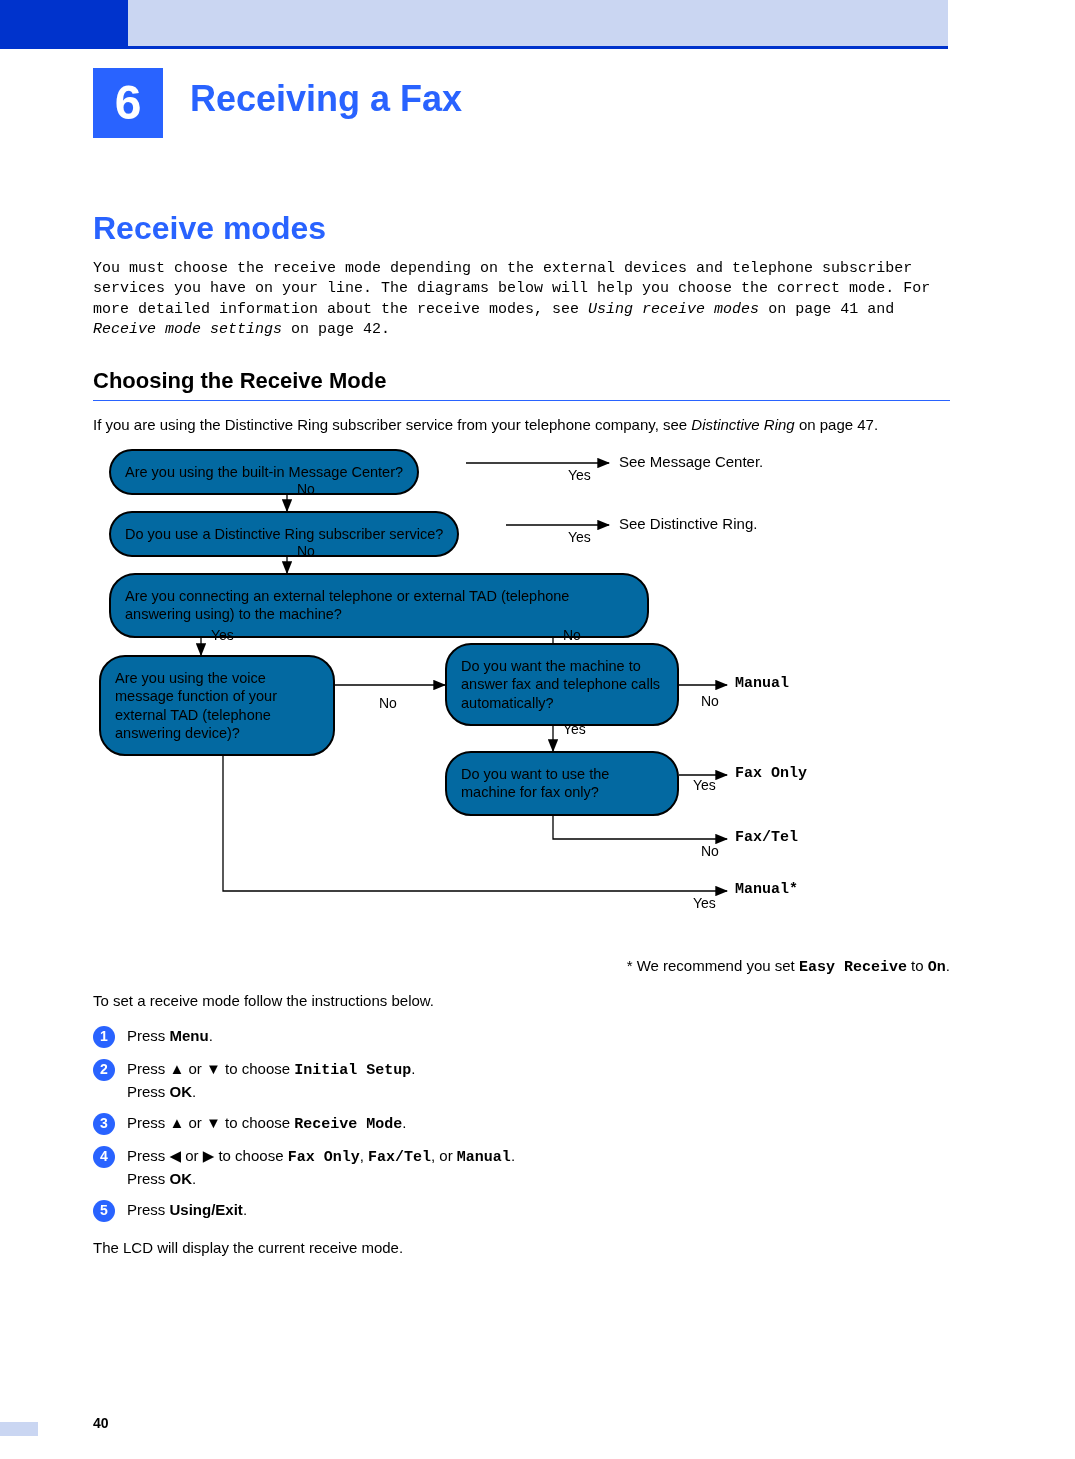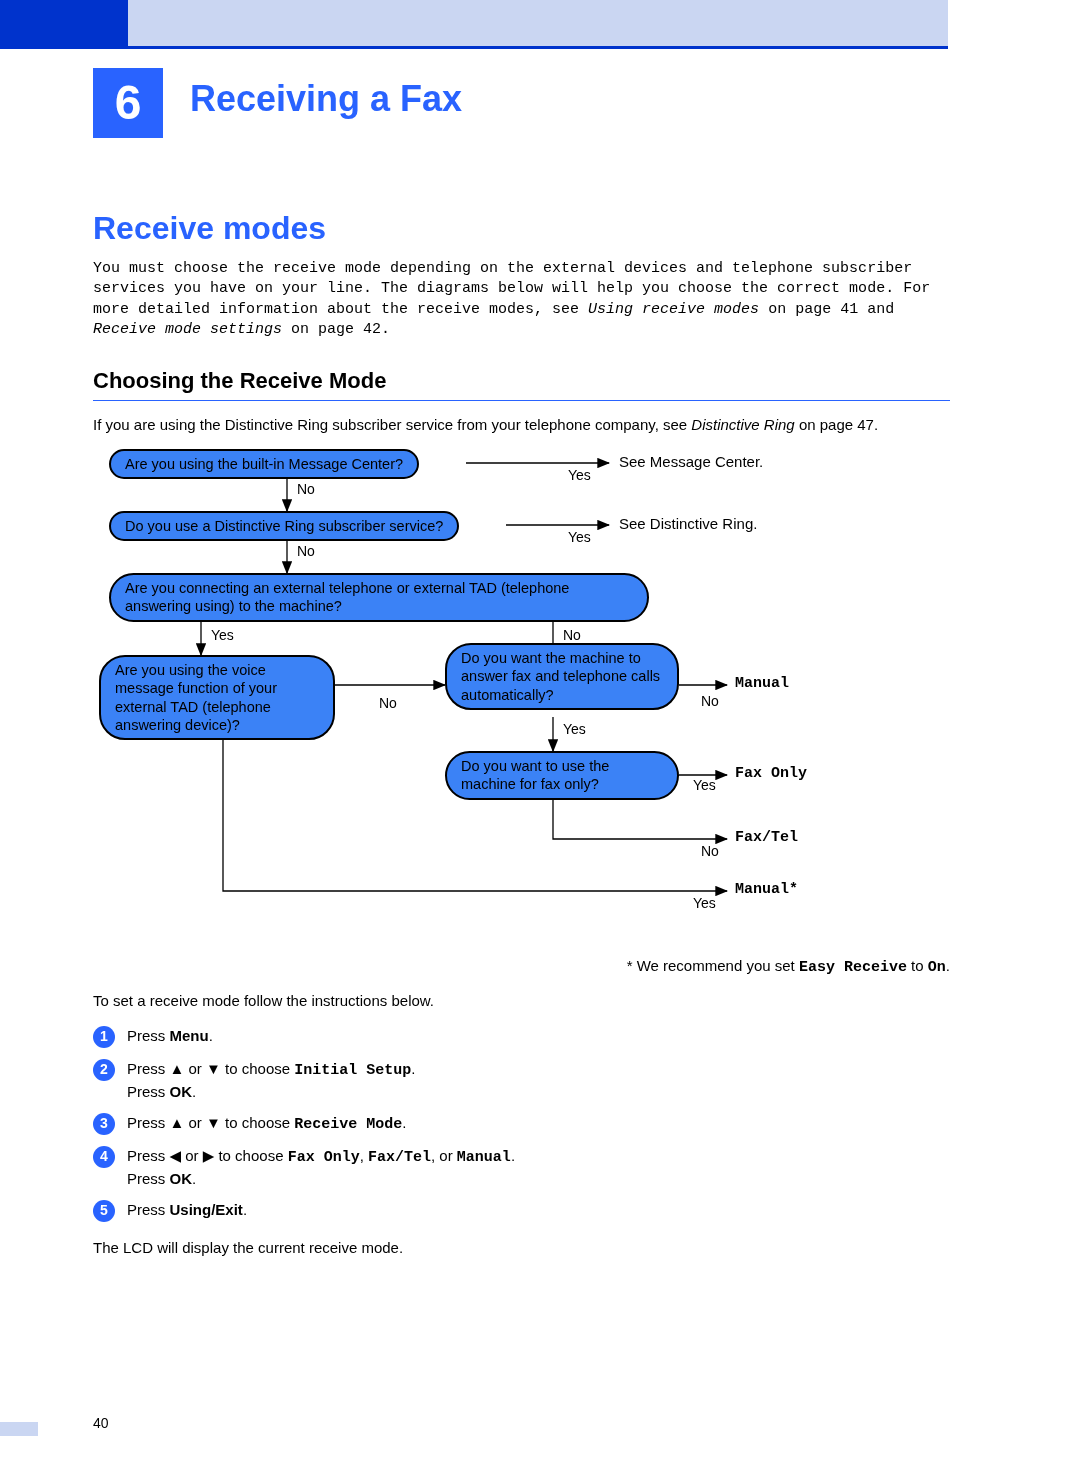--- a/index.html
+++ b/index.html
@@ -75,22 +75,22 @@
   .dist-note .italic { font-style: italic; }
   .diagram {
     position: relative;
     width: 857px; height: 500px;
     margin-bottom: 8px;
   }
   .node {
     position: absolute;
     border: 2px solid #000;
     border-radius: 26px;
-    padding: 4px 14px;
-    background: #3b82f6;
+    padding: 12px 14px;
+    background: #0369a1;
     font-size: 14.5px;
     line-height: 1.25;
   }
   .label { position: absolute; font-size: 14px; }
   .result { position: absolute; font-size: 15px; }
   .mono { font-family: "Courier New", monospace; font-weight: bold; }
   .footnote { text-align: right; margin: 0 0 16px 318px; font-size: 15px; }
   .instr { margin-bottom: 16px; }
   .steps { margin-left: 0; }
   .step { display: flex; margin-bottom: 10px; line-height: 1.4; }
@@ -105,21 +105,21 @@
     display: flex;
     align-items: center;
     justify-content: center;
     margin-right: 12px;
     margin-top: 1px;
   }
   .footer-text { margin-top: 17px; }
   .page-num {
     position: absolute;
     bottom: 28px; left: 93px;
-    font-weight: normal;
+    font-weight: bold;
     font-size: 14px;
   }
   .page-tab {
     position: absolute;
     bottom: 23px; left: 0;
     width: 38px; height: 14px;
     background: #cad6f2;
   }
   svg.dsvg { position: absolute; top: 0; left: 0; }
 </style>

